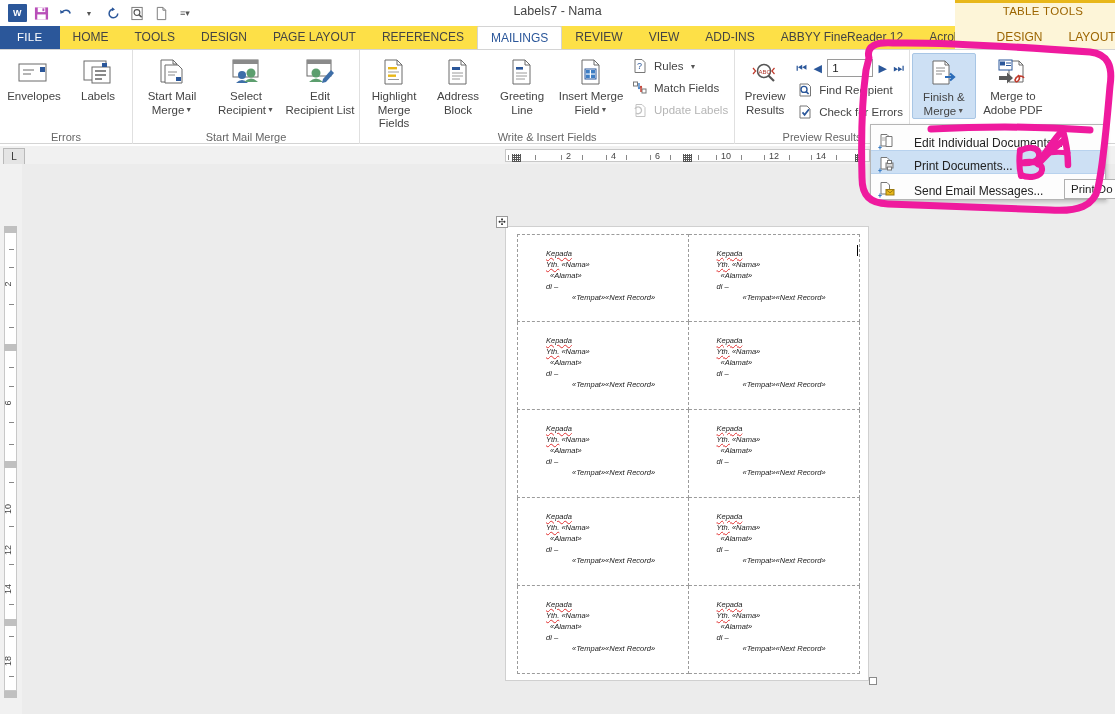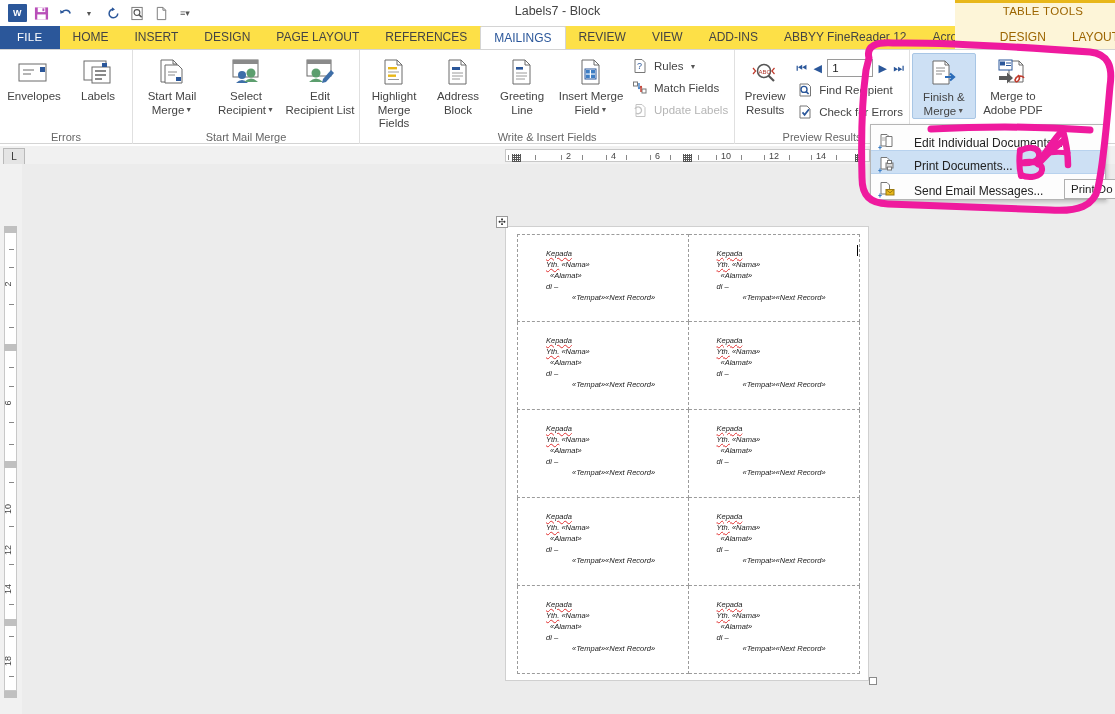--- a/index.html
+++ b/index.html
@@ -297,28 +297,28 @@
       <svg width="15" height="15" viewBox="0 0 16 16">
           <path d="M3.5 1.5 h6 l3 3 v10 h-9 z" fill="#fff" stroke="#777"></path>
           <path d="M9.5 1.5 v3 h3" fill="none" stroke="#777"></path>
         </svg>
     </div>
     <div class="qat-btn">
         <span style="font-size:9px;color:#555;">≡▾</span>
       </div>
   </div>
 
-  <div class="doc-title">Labels7 - Block</div>
+  <div class="doc-title">Labels7 - Nama</div>
 </div>
 
 <div class="tabstrip">
   <div class="ctxbg"></div>
   <div class="tab file">FILE</div>
   <div class="tab">HOME</div>
-  <div class="tab">INSERT</div>
+  <div class="tab">TOOLS</div>
   <div class="tab">DESIGN</div>
   <div class="tab">PAGE LAYOUT</div>
   <div class="tab">REFERENCES</div>
   <div class="tab active">MAILINGS</div>
   <div class="tab">REVIEW</div>
   <div class="tab">VIEW</div>
   <div class="tab">ADD-INS</div>
   <div class="tab">ABBYY FineReader 12</div>
   <div class="tab">Acrobat</div>
   <div class="tab ctx">DESIGN</div>

